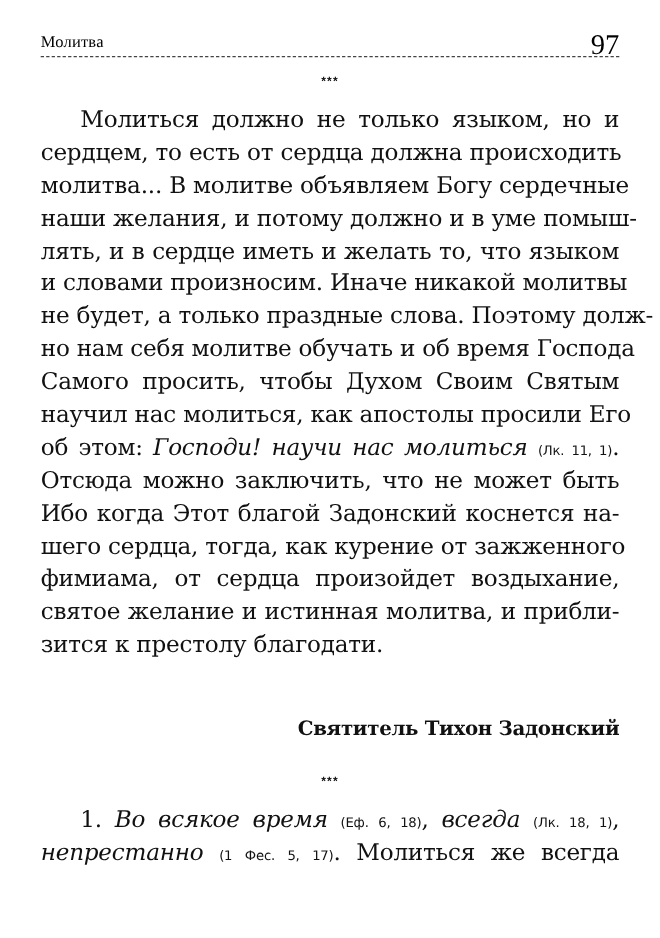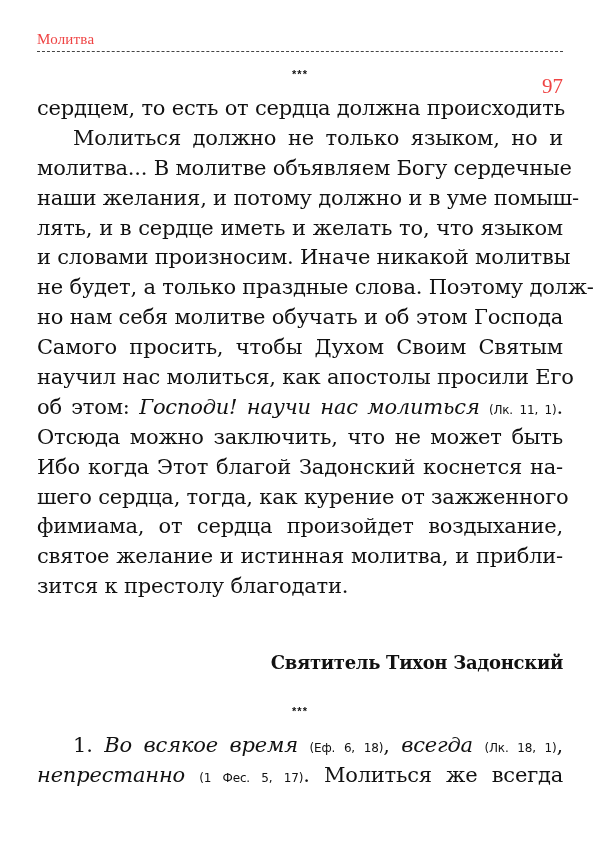--- a/index.html
+++ b/index.html
@@ -22,34 +22,33 @@
       width: 526px;
     }
     .running-head {
       position: absolute;
       left: 0;
       top: 28px;
       width: 526px;
       height: 22px;
       font-family: "Liberation Serif", serif;
       font-size: 15px;
-      color: #ef4444;
+      color: #000000;
     }
     .running-head .title {
       position: absolute;
       left: 0;
       top: 3px;
       letter-spacing: 0.2px;
     }
     .running-head .folio {
       position: absolute;
       right: 0;
       top: -2px;
-      font-size: 21px;
-      margin-top: 48px;
+      font-size: 26px;
     }
     .head-rule {
       position: absolute;
       left: 0;
       top: 51px;
       width: 526px;
       height: 0;
       border-top: 1px dashed #444;
     }
     .stars {
@@ -106,28 +105,28 @@
 
   <div class="running-head">
     <span class="title">Молитва</span>
     <span class="folio">97</span>
   </div>
   <div class="head-rule"></div>
 
   <div class="stars s1">***</div>
 
   <div class="body-text p1">
+    <span class="line indent">Молиться должно не только языком, но и</span>
     <span class="line">сердцем, то есть от сердца должна происходить</span>
-    <span class="line indent">Молиться должно не только языком, но и</span>
     <span class="line">молитва... В молитве объявляем Богу сердечные</span>
     <span class="line">наши желания, и потому должно и в уме помыш-</span>
     <span class="line">лять, и в сердце иметь и желать то, что языком</span>
     <span class="line">и словами произносим. Иначе никакой молитвы</span>
     <span class="line">не будет, а только праздные слова. Поэтому долж-</span>
-    <span class="line">но нам себя молитве обучать и об этом Господа</span>
+    <span class="line">но нам себя молитве обучать и об время Господа</span>
     <span class="line">Самого просить, чтобы Духом Своим Святым</span>
     <span class="line">научил нас молиться, как апостолы просили Его</span>
     <span class="line"><span>об этом: </span><span class="it">Господи! научи нас молиться</span> <span class="ref">(Лк. 11, 1)</span><span>.</span></span>
     <span class="line">Отсюда можно заключить, что не может быть</span>
     <span class="line">Ибо когда Этот благой Задонский коснется на-</span>
     <span class="line">шего сердца, тогда, как курение от зажженного</span>
     <span class="line">фимиама, от сердца произойдет воздыхание,</span>
     <span class="line">святое желание и истинная молитва, и прибли-</span>
     <span class="line last">зится к престолу благодати.</span>
   </div>

